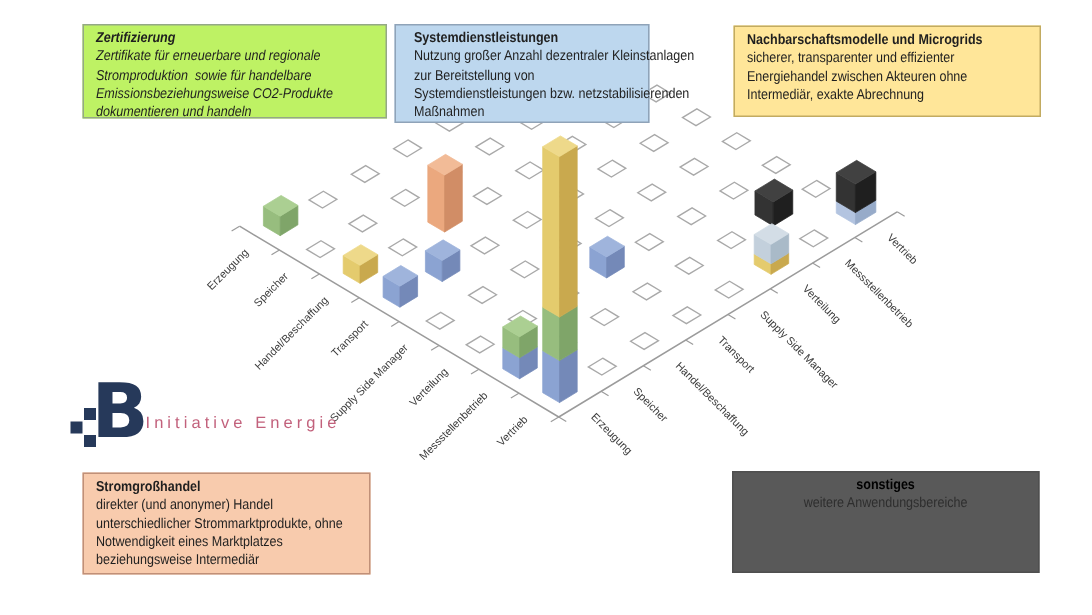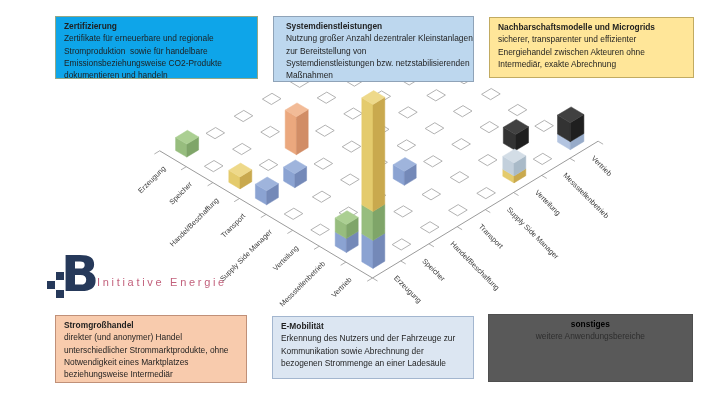--- a/index.html
+++ b/index.html
@@ -5,21 +5,21 @@
   html,body{margin:0;padding:0;background:#fff;}
   .slide{position:relative;width:728px;height:410px;background:#fff;overflow:hidden;
          font-family:"Liberation Sans",sans-serif;}
   .chart{position:absolute;left:0;top:0;z-index:1;}
   .card{position:absolute;z-index:2;border:1px solid;box-sizing:border-box;
         padding:3px 8px;font-size:9.5px;line-height:1.3;color:#1f1f1f;}
   .card-inner{transform:scaleX(0.88);transform-origin:left top;width:113.5%;}
   .card-title{font-weight:bold;white-space:pre;}
   .card-body{white-space:pre;}
   .card[data-box="zertifizierung"]{left:55px;top:16px;width:203px;height:63px;}
-  .card[data-box="systemdienstleistungen"]{left:273px;top:16px;width:201px;height:66px;padding-left:12px;}
+  .card[data-box="systemdienstleistungen"]{left:263px;top:16px;width:170px;height:66px;padding-left:12px;}
   .card[data-box="nachbarschaftsmodelle"]{left:489px;top:17px;width:205px;height:61px;}
   .card[data-box="stromgrosshandel"]{left:55px;top:315px;width:192px;height:68px;}
   .card[data-box="emobilitaet"]{left:272px;top:316px;width:202px;height:63px;}
   .card[data-box="sonstiges"]{left:488px;top:314px;width:205px;height:68px;}
   .logo{position:absolute;left:48px;top:258px;z-index:2;display:flex;align-items:center;gap:9px;
         --navy:#26395a;--pink:#c2617c;}
   .logo-mark{position:relative;width:40px;height:44px;}
   .logo-b{position:absolute;left:13px;top:-9px;font-family:"DejaVu Sans",sans-serif;
           font-weight:bold;font-size:50px;color:var(--navy);line-height:1;}
   .sq{position:absolute;width:8px;height:8px;background:var(--navy);}
@@ -169,21 +169,21 @@
         <text transform="translate(421.8 261.4) rotate(45)" text-anchor="start">Speicher</text>
         <text transform="translate(450.0 244.3) rotate(45)" text-anchor="start">Handel/Beschaffung</text>
         <text transform="translate(478.2 227.1) rotate(45)" text-anchor="start">Transport</text>
         <text transform="translate(506.4 210.1) rotate(45)" text-anchor="start">Supply Side Manager</text>
         <text transform="translate(534.6 192.9) rotate(45)" text-anchor="start">Verteilung</text>
         <text transform="translate(562.8 175.8) rotate(45)" text-anchor="start">Messstellenbetrieb</text>
         <text transform="translate(591.0 158.8) rotate(45)" text-anchor="start">Vertrieb</text>
       </g>
     </svg>
 
-  <div class="card" data-box="zertifizierung" style="background: #0ea5e9; border-color: rgb(148, 168, 134);">
+  <div class="card" data-box="zertifizierung" style="background: #bef264; border-color: rgb(148, 168, 134); font-style: italic;">
     <div class="card-inner">
       <div class="card-title">Zertifizierung</div>
       <div class="card-body">Zertifikate für erneuerbare und regionale
 Stromproduktion  sowie für handelbare
 Emissionsbeziehungsweise CO2-Produkte
 dokumentieren und handeln</div>
     </div>
   </div>
 
   <div class="card" data-box="systemdienstleistungen" style="background: rgb(189, 215, 238); border-color: rgb(143, 163, 184);">
@@ -208,28 +208,20 @@
 
   <div class="card" data-box="nachbarschaftsmodelle" style="background: rgb(255, 230, 153); border-color: rgb(194, 171, 97);">
     <div class="card-inner">
       <div class="card-title">Nachbarschaftsmodelle und Microgrids</div>
       <div class="card-body">sicherer, transparenter und effizienter
 Energiehandel zwischen Akteuren ohne
 Intermediär, exakte Abrechnung</div>
     </div>
   </div>
 
-  <div class="card" data-box="emobilitaet" style="background: rgb(220, 230, 242); border-color: rgb(163, 182, 207);">
-    <div class="card-inner">
-      <div class="card-title">E-Mobilität</div>
-      <div class="card-body">Erkennung des Nutzers und der Fahrzeuge zur
-Kommunikation sowie Abrechnung der
-bezogenen Strommenge an einer Ladesäule</div>
-    </div>
-  </div>
 
   <div class="card" data-box="sonstiges" style="background: rgb(89, 89, 89); border-color: rgb(79, 79, 79); text-align: center;">
     <div class="card-inner">
       <div class="card-title" style="color: rgb(0, 0, 0);">sonstiges</div>
       <div class="card-body" style="color: rgb(46, 46, 46);">weitere Anwendungsbereiche</div>
     </div>
   </div>
 
   <div class="logo" id="logo" style="--navy: #26395a; --pink: #c2617c;">
     <div class="logo-mark">

